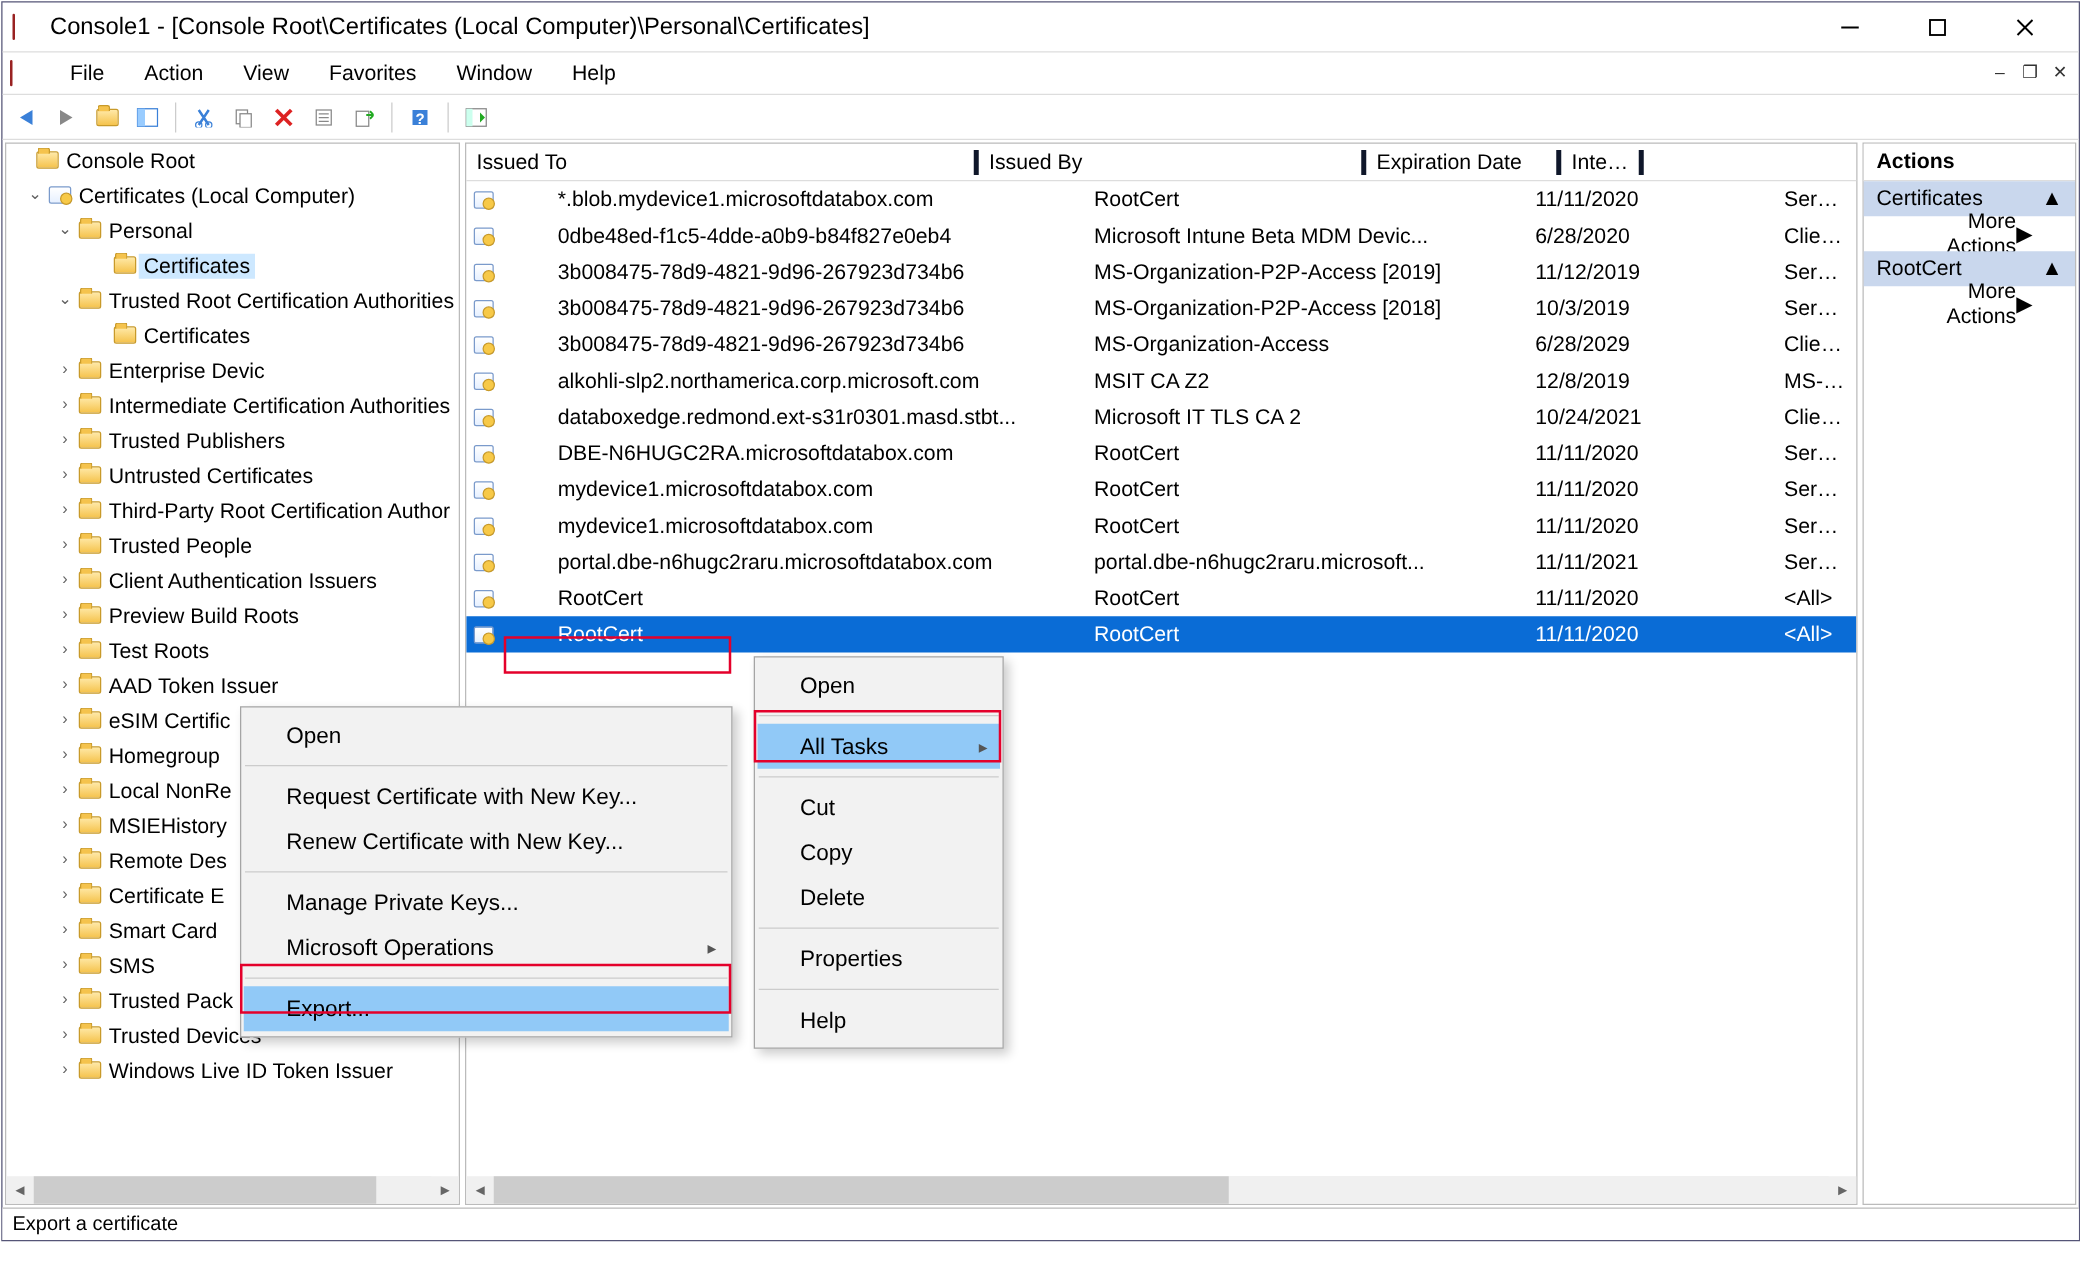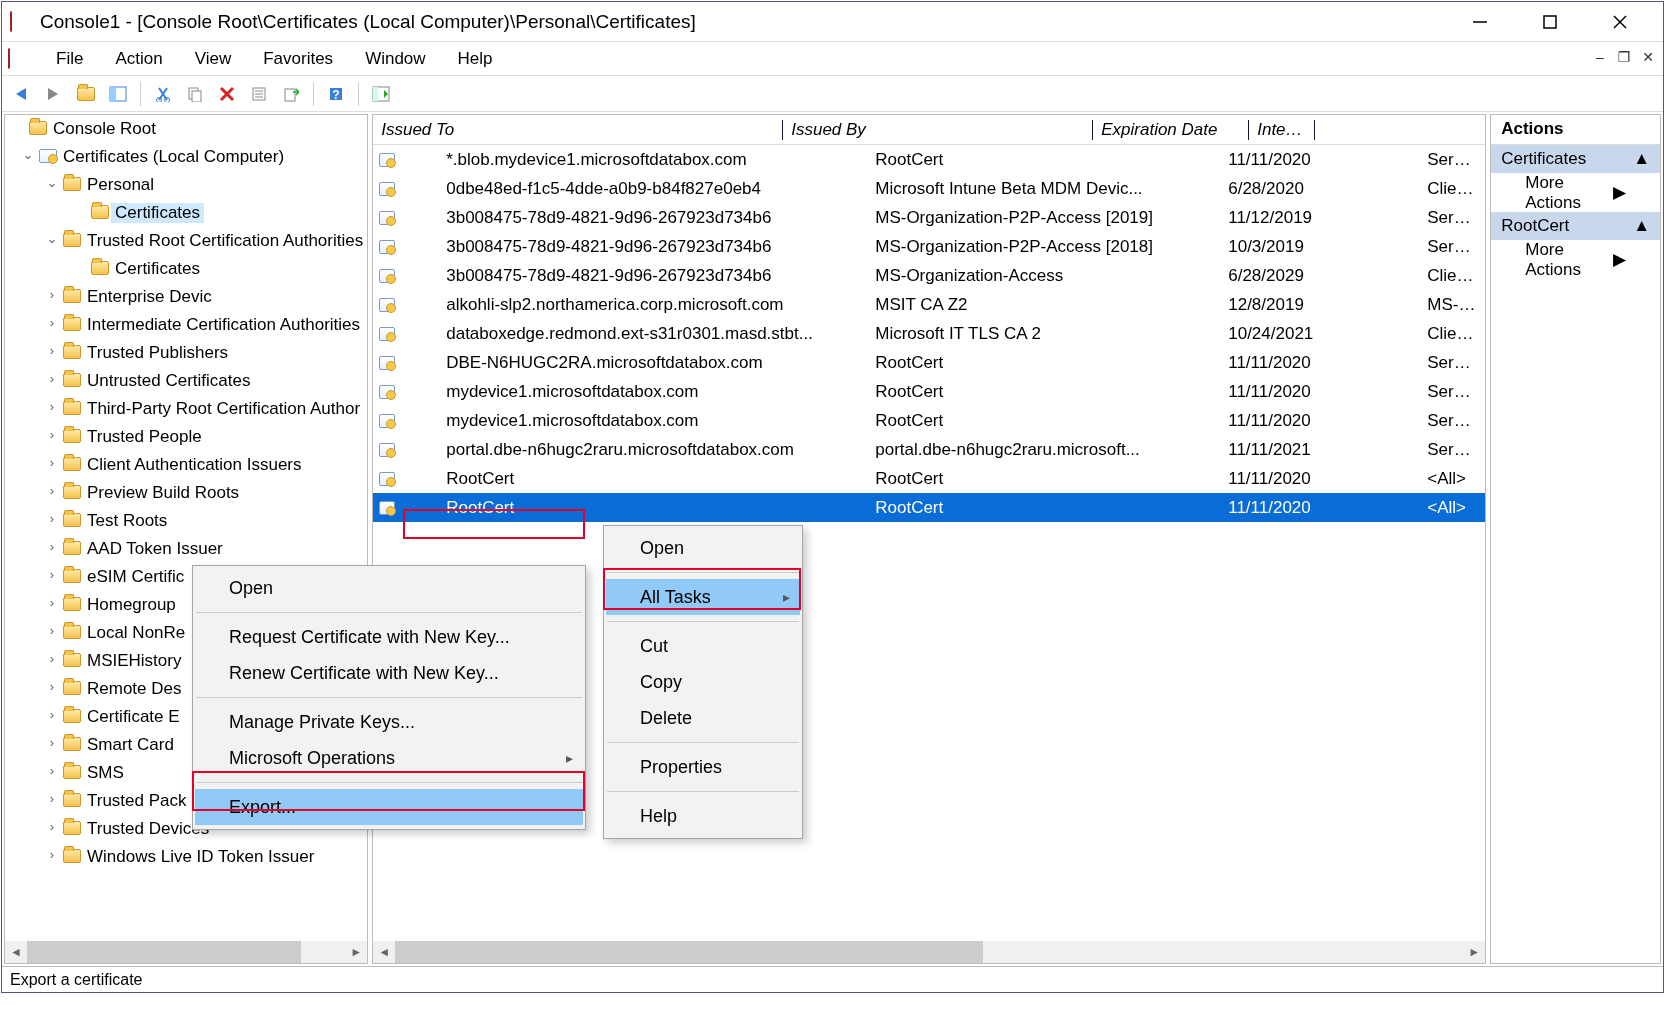--- a/index.html
+++ b/index.html
@@ -28,41 +28,41 @@
 .actionspane { width:340px; }
 
 .treescroll { flex:1; overflow:hidden; padding:4px 0; }
 .treerow { display:flex; align-items:flex-start; height:28px; white-space:nowrap; }
 .treerow .twisty { width:18px; text-align:center; color:#666; font-size:13px; }
 .treerow .ficon { width:22px; height:18px; display:flex; align-items:center; justify-content:center; }
 .treerow .lbl { padding:0 4px; }
 .treerow.sel .lbl { background:#cde8ff; }
 
 .listhead { height:30px; display:flex; border-bottom:1px solid #ddd; align-items:center; font-size:17px;}
-.listhead .col { padding:0 8px; border-right:1px solid #0f172a; overflow:hidden; white-space:nowrap; text-overflow:ellipsis;font-style:italic; }
+.listhead .col { padding:0 8px; border-right:4px solid #0f172a; overflow:hidden; white-space:nowrap; text-overflow:ellipsis; }
 .c-to { width:410px; }
 .c-by { width:310px; }
 .c-exp{ width:156px; }
 .c-int{ width:66px; }
 
 .listbody { flex:1; overflow:hidden; }
 .lr { display:flex; align-items:center; height:29px; white-space:nowrap; }
 .lr .cell { padding:0 8px; overflow:hidden; text-overflow:ellipsis;margin-left:43px; }
 .lr .cicon { width:22px; display:flex; align-items:center; justify-content:center; padding-left:6px;}
 .lr.sel { background:#0a6cd6; color:#fff; }
 .red-box { position:absolute; border:2px solid #e4002b; pointer-events:none; }
 
 .hscroll { height:22px; background:#f0f0f0; display:flex; align-items:center; }
 .hscroll .track { flex:1; background:#f0f0f0; position:relative; height:100%; }
 .hscroll .thumb { position:absolute; height:100%; background:#ccc; }
 .hscroll .arrow { width:22px; height:22px; display:flex;align-items:center;justify-content:center;color:#666;font-size:12px;}
 
 .actions-title { height:30px; font-weight:600; padding:4px 10px; border-bottom:1px solid #ddd; background:#fff;}
 .actions-group { height:28px; background:#c9d7ed; padding:3px 10px; display:flex; justify-content:space-between; align-items:center;}
-.actions-item { height:39px; padding:3px 34px; display:flex; justify-content:space-between; align-items:center;}
+.actions-item { height:28px; padding:3px 34px; display:flex; justify-content:space-between; align-items:center;text-align:right;}
 
 .statusbar { height:26px; border-top:1px solid #bbb; padding:2px 8px; font-size:16px; display:flex; align-items:center; background:#fff; }
 
 
 .ctx { position:absolute; background:#f2f2f2; border:1px solid #a5a5a5; box-shadow:4px 4px 8px rgba(0,0,0,.2); padding:4px 2px; }
 .ctx .item { height:36px; display:flex; align-items:center; padding:0 30px 0 34px; font-size:18px; position:relative;}
 .ctx .item.sub::after { content:"▸"; position:absolute; right:10px; color:#555; font-size:14px;}
 .ctx .item.hover { background:#91c9f7; }
 .ctx .csep { height:1px; background:#ccc; margin:6px 1px; }
 

